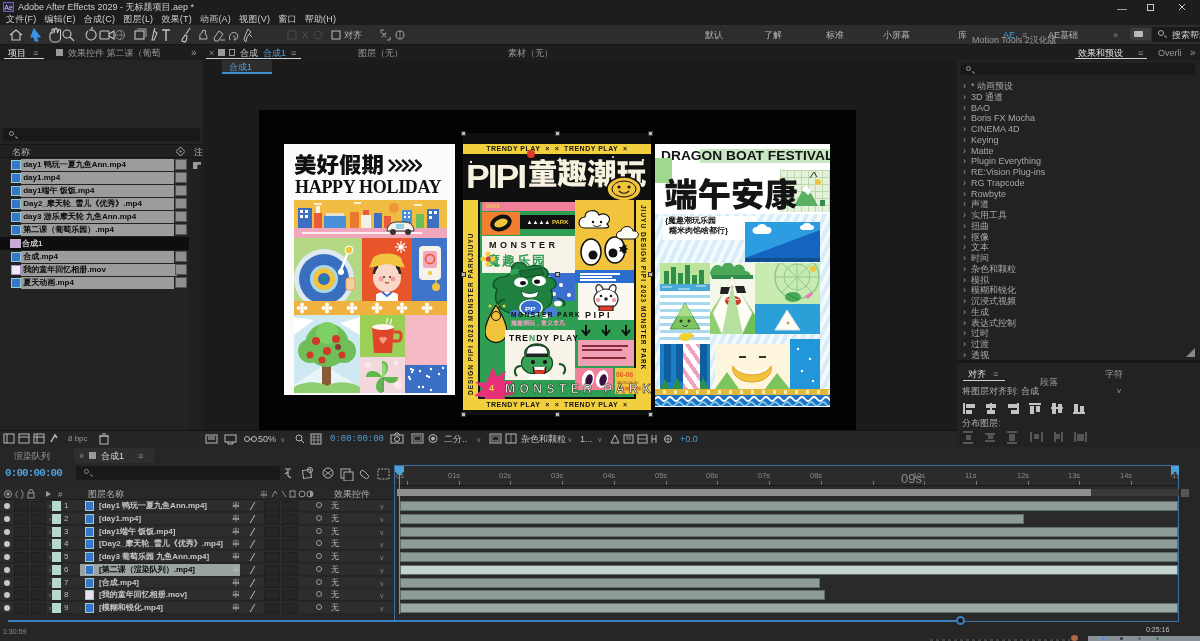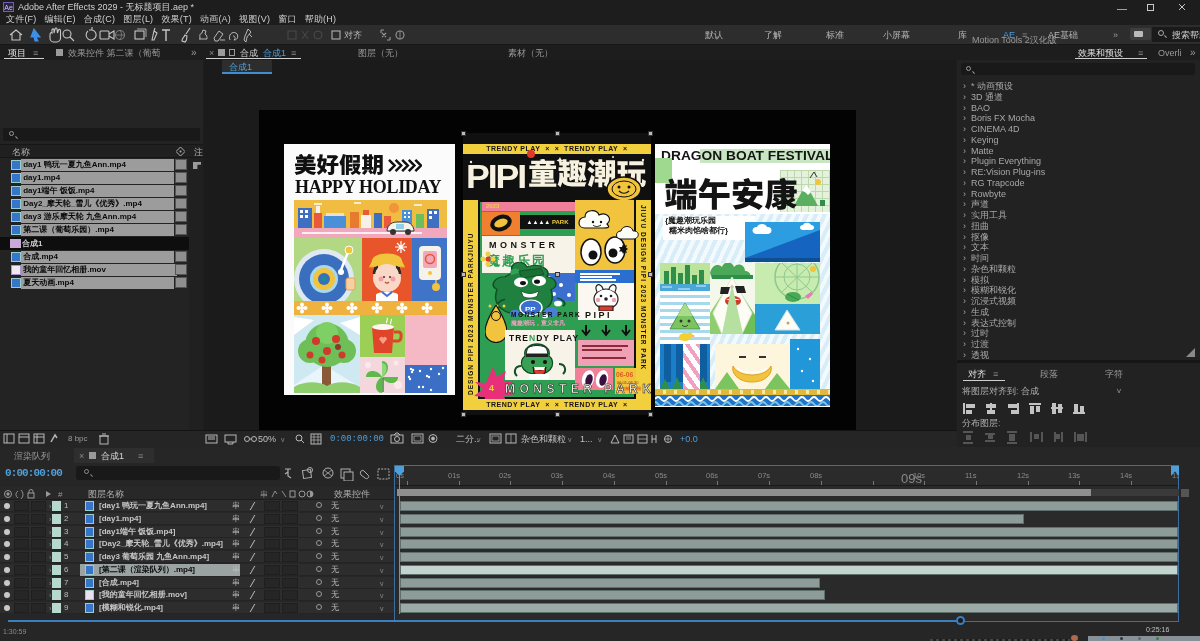--- a/index.html
+++ b/index.html
@@ -668,21 +668,21 @@
 ›  表达式控制
 ›  过时
 ›  过渡
 ›  透视</div>
 </div>
 <div class="ab" style="left:1186px;top:348px;width:9px;height:9px;background:#8a8a8a;clip-path:polygon(100% 0,100% 100%,0 100%)"></div>
 <div class="ab" style="left:957px;top:360px;width:243px;height:3px;background:#161616"></div>
 <div class="tx" style="left:968px;top:370px;color:#e0e0e0">对齐</div>
 <div class="tx" style="left:993px;top:370px;color:#888">≡</div>
 <div class="ab" style="left:963px;top:380px;width:42px;height:1px;background:#d0d0d0"></div>
-<div class="tx" style="left:1040px;top:370px;color:#9a9a9a">段落</div>
+<div class="tx" style="left:1040px;top:378px;color:#9a9a9a">段落</div>
 <div class="tx" style="left:1105px;top:370px;color:#9a9a9a">字符</div>
 <div class="tx" style="left:962px;top:387px;color:#b0b0b0">将图层对齐到<span style="color:#888">:</span> 合成</div>
 <div class="tx" style="left:1117px;top:387px;color:#999;font-size:8px">v</div>
 <div id="align-icons">
 <svg class="ab" style="left:963px;top:401px" width="130" height="15" viewBox="0 0 130 15">
 <g fill="#c2c2c2">
           <rect x="0" y="2" width="2" height="11"></rect>
           <rect x="3" y="3" width="9" height="4"></rect>
           <rect x="3" y="9" width="6" height="4"></rect>
         </g>
@@ -784,21 +784,21 @@
 <div class="tx" style="left:330px;top:435px;color:#4f9fd8;font-family:'Liberation Mono',monospace;font-size:9px">0:00:00:00</div>
 <svg class="ab" style="left:390px;top:432px" width="50" height="13" viewBox="0 0 50 13" fill="none" stroke="#b8b8b8">
 <rect x="1" y="3" width="12" height="8"></rect>
       <circle cx="7" cy="7" r="2.5"></circle>
       <path d="M4 3l2-2h2l2 2"></path>
 <rect x="22" y="2" width="11" height="9"></rect>
       <path d="M24 4h7v5h-7z" stroke-width="0.7"></path>
 <circle cx="43" cy="6.5" r="4"></circle>
       <circle cx="43" cy="6.5" r="1.5" fill="#b8b8b8"></circle>
 </svg>
-<div class="tx" style="left:456px;top:435px;color:#c0c0c0">二分..</div>
+<div class="tx" style="left:444px;top:435px;color:#c0c0c0">二分..</div>
 <div class="tx" style="left:477px;top:436px;color:#888;font-size:7px">v</div>
 <svg class="ab" style="left:489px;top:433px" width="28" height="12" viewBox="0 0 28 12" fill="none" stroke="#b8b8b8">
 <rect x="1" y="1" width="11" height="9"></rect>
       <rect x="3" y="3" width="7" height="5" stroke-width="0.7"></rect>
 <rect x="17" y="1" width="10" height="9"></rect>
       <path d="M22 1v9" stroke-width="0.7"></path>
 </svg>
 <div class="tx" style="left:521px;top:435px;color:#c0c0c0">杂色和颗粒</div>
 <div class="tx" style="left:568px;top:436px;color:#888;font-size:7px">v</div>
 <div class="tx" style="left:580px;top:435px;color:#c0c0c0">1...</div>

